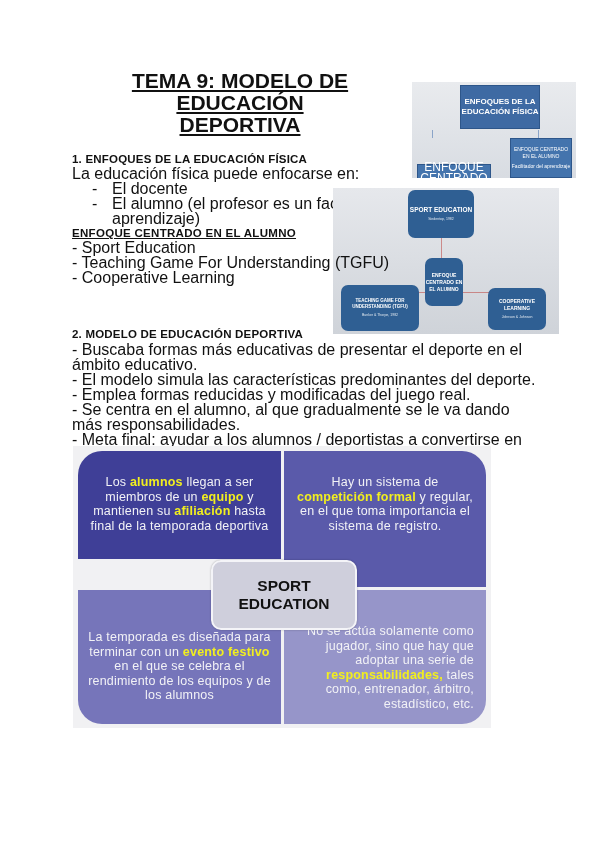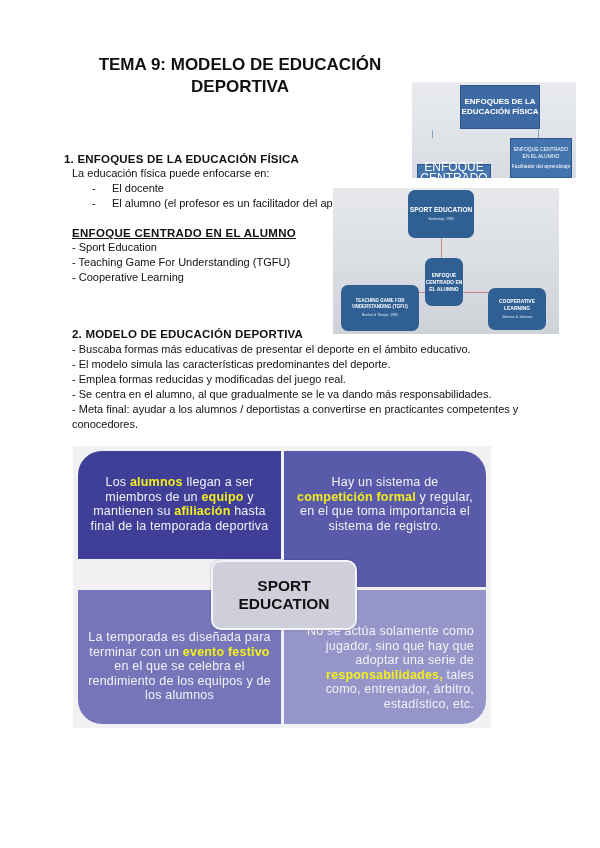--- a/index.html
+++ b/index.html
@@ -1,20 +1,20 @@
 <!DOCTYPE html>
 <html><head>
 <meta charset="utf-8">
 <style>
   html, body { margin:0; padding:0; background:#ffffff; }
   body { width:600px; height:848px; position:relative; overflow:hidden; font-family:"Liberation Sans", sans-serif; color:#111; }
   .abs { position:absolute; }
-  .title { left:80px; top:54px; width:320px; text-align:center; font-weight:bold; font-size:17px; line-height:22px; }
+  .title { left:80px; top:70px; width:320px; text-align:center; font-weight:bold; font-size:21px; line-height:22px; text-decoration:underline; }
   .h1 { font-weight:bold; font-size:11.5px; letter-spacing:0.2px; }
-  .txt { font-size:11px; line-height:15px; }
+  .txt { font-size:16px; line-height:15px; }
   .list { margin:0; padding:0; list-style:none; }
   .dash-list li { position:relative; padding-left:40px; }
   .dash-list li::before { content:"-"; position:absolute; left:20px; }
   .ul-head { font-weight:bold; font-size:11.5px; text-decoration:underline; letter-spacing:0.3px; }
 
   
   .diag1 { left:412px; top:82px; width:164px; height:96px; background:linear-gradient(180deg,#e9ebee,#d8dce2); overflow:hidden; }
   .d1-root { left:48px; top:3px; width:78px; height:42px; background:#3e6aa3; border:1px solid #2d568a; color:#fff; font-size:8px; font-weight:bold; text-align:center; line-height:10px; display:flex; align-items:center; justify-content:center; }
   .d1-left { left:5px; top:56px; width:72px; height:38px; background:#4474ad; border:1px solid #2d568a; color:#fff; font-size:12px; text-align:center; line-height:11px; display:flex; align-items:center; justify-content:center;margin-top:26px; }
   .d1-right { left:98px; top:56px; width:60px; height:38px; background:#4474ad; border:1px solid #2d568a; color:#fff; font-size:5px; text-align:center; line-height:7px; display:flex; flex-direction:column; align-items:center; justify-content:center; }
@@ -49,21 +49,21 @@
   <div class="abs d1-line" style="left:20px;top:48px;width:1px;height:8px;"></div>
   <div class="abs d1-line" style="left:126px;top:48px;width:1px;height:8px;"></div>
   <div class="abs d1-root">ENFOQUES DE LA EDUCACIÓN FÍSICA</div>
   <div class="abs d1-left">ENFOQUE CENTRADO EN EL DOCENTE</div>
   <div class="abs d1-right">
     <span>ENFOQUE CENTRADO EN EL ALUMNO</span>
     <span style="margin-top:3px;">Facilitador del aprendizaje</span>
   </div>
 </div>
 
-<div class="abs h1" style="left:64px;top:153px;">1. ENFOQUES DE LA EDUCACIÓN FÍSICA</div>
+<div class="abs h1" style="left:72px;top:153px;">1. ENFOQUES DE LA EDUCACIÓN FÍSICA</div>
 <div class="abs txt" style="left:72px;top:166px;">La educación física puede enfocarse en:</div>
 <ul class="abs list dash-list txt" style="left:72px;top:181px;width:340px;">
   <li>El docente</li>
   <li>El alumno (el profesor es un facilitador del aprendizaje)</li>
 </ul>
 
 <div class="abs diag2">
   <div class="abs d2-line" style="left:108px;top:50px;width:1px;height:20px;"></div>
   <div class="abs d2-line" style="left:72px;top:104px;width:20px;height:1px;"></div>
   <div class="abs d2-line" style="left:128px;top:104px;width:28px;height:1px;"></div>

